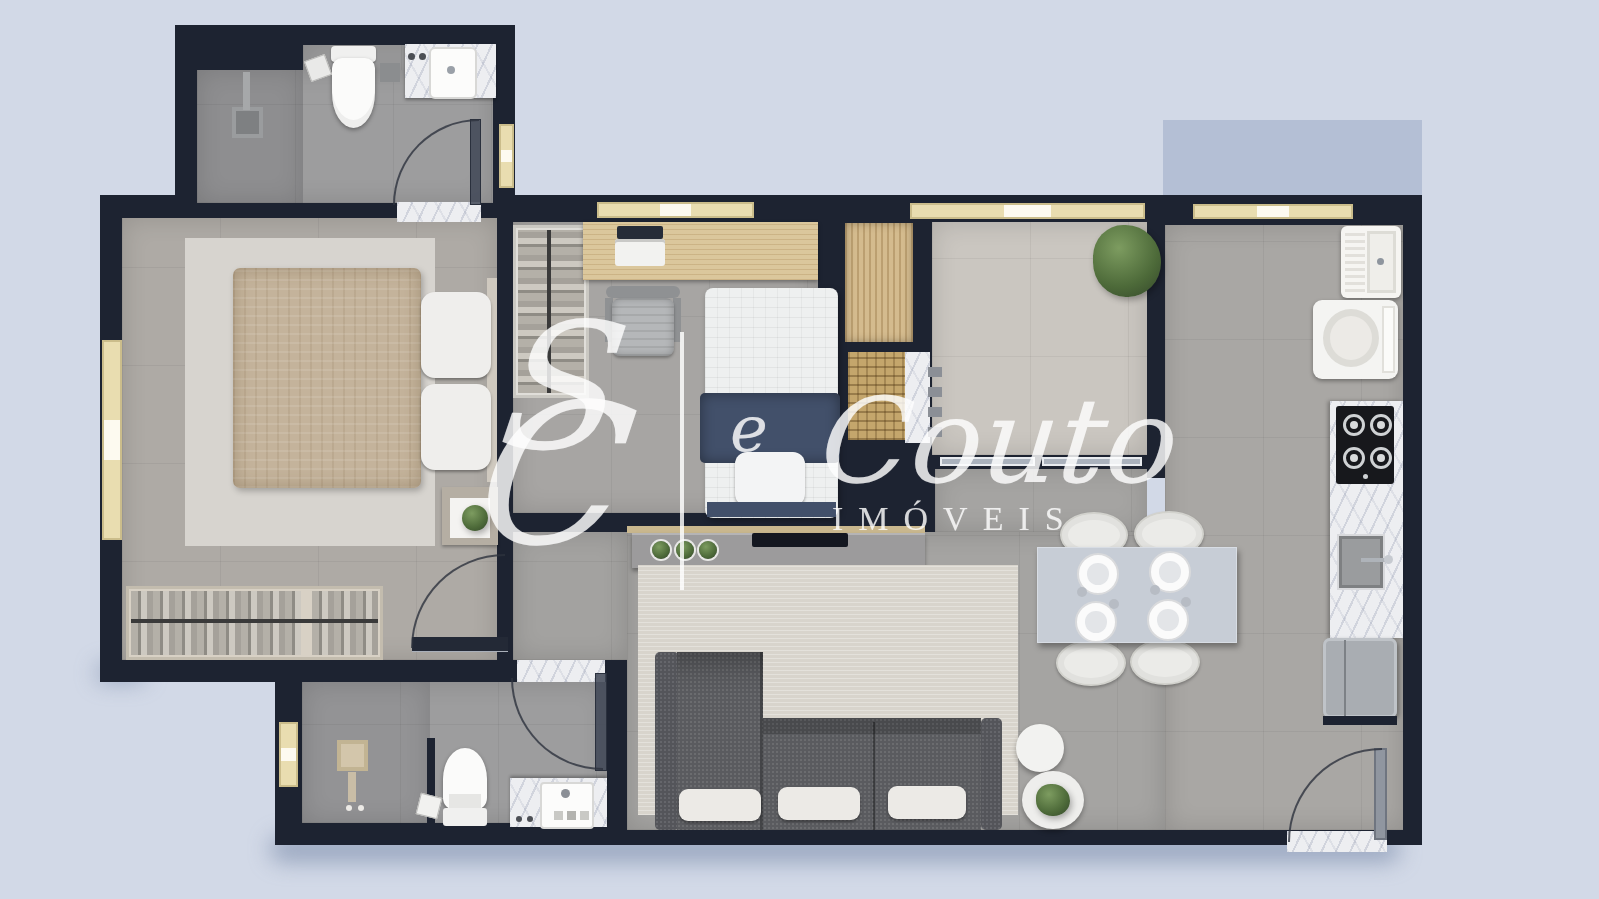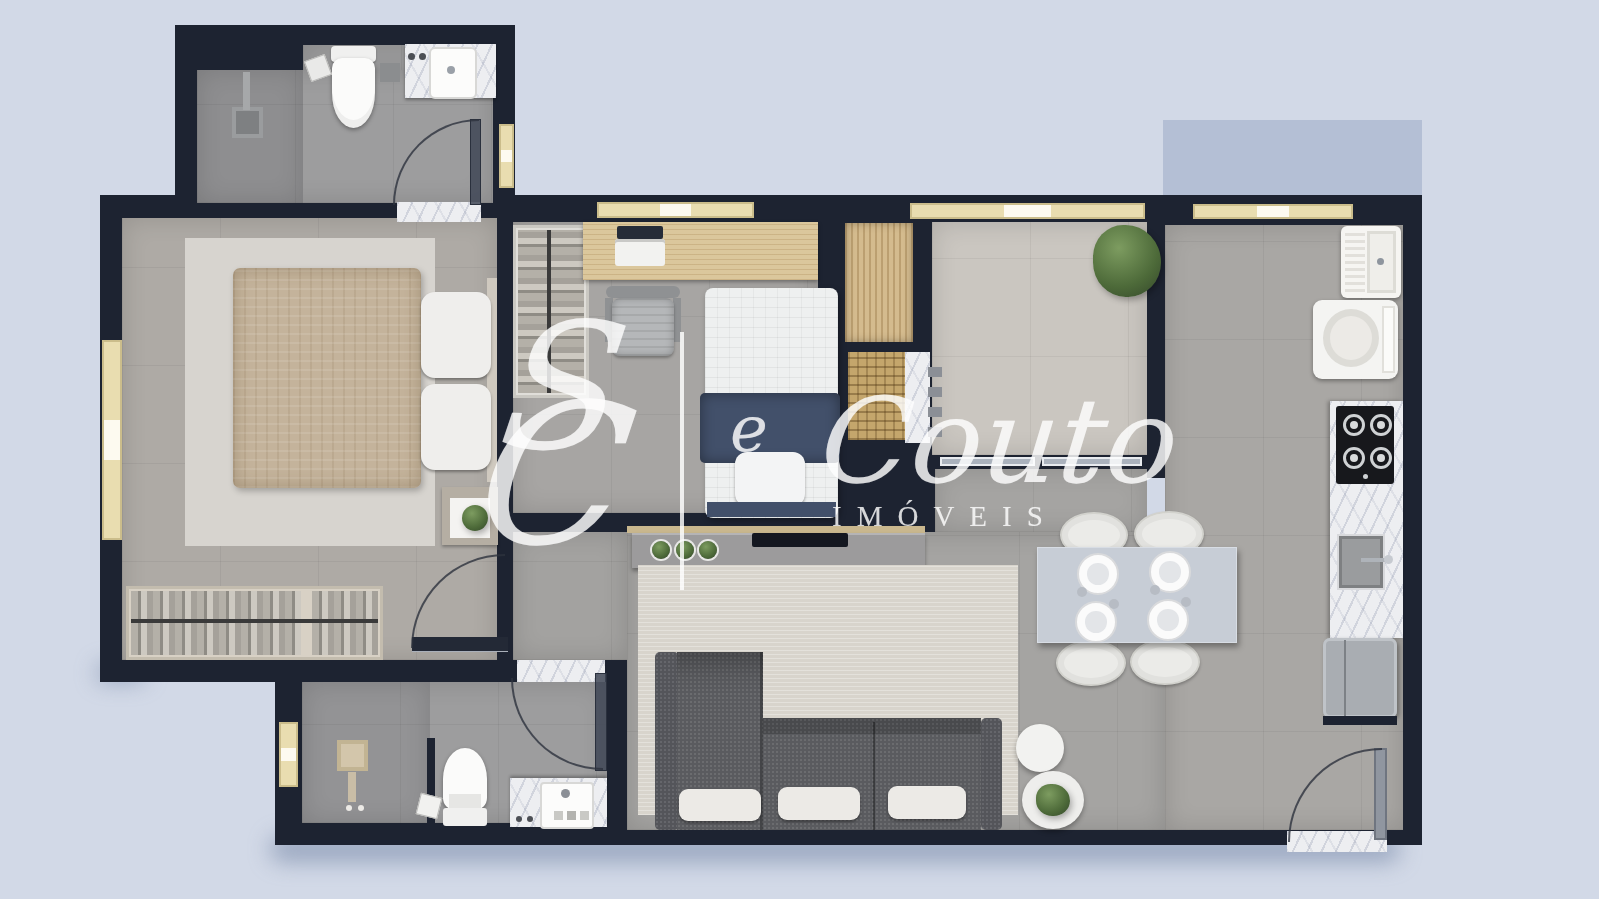--- a/index.html
+++ b/index.html
@@ -220,15 +220,15 @@
   <div class="a" style="left:567px;top:811px;width:9px;height:9px;background:#b3b3af;"></div>
   <div class="a" style="left:580px;top:811px;width:9px;height:9px;background:#c9c9c5;"></div>
   <div class="a round" style="left:516px;top:816px;width:6px;height:6px;background:#4c4f55;"></div>
   <div class="a round" style="left:527px;top:816px;width:6px;height:6px;background:#4c4f55;"></div>
 
   <div class="wm wm-script" style="left:505px;top:300px;font-size:175px;line-height:1;transform:skewX(-8deg);">S</div>
   <div class="wm wm-script" style="left:482px;top:378px;font-size:195px;line-height:1;transform:skewX(-8deg);">C</div>
   <div class="wm" style="left:680px;top:332px;width:4px;height:258px;background:#ffffff;"></div>
   <div class="wm wm-script" style="left:730px;top:392px;font-size:64px;">e</div>
   <div class="wm wm-script" style="left:822px;top:382px;font-size:118px;line-height:1;transform:skewX(-6deg);">Couto</div>
-  <div class="wm" style="left:832px;top:500px;font-size:29px;letter-spacing:15px;">IMÓVEIS</div>
+  <div class="wm" style="left:832px;top:500px;font-size:34px;letter-spacing:15px;">IMÓVEIS</div>
 
 </div>
 
 </body></html>

